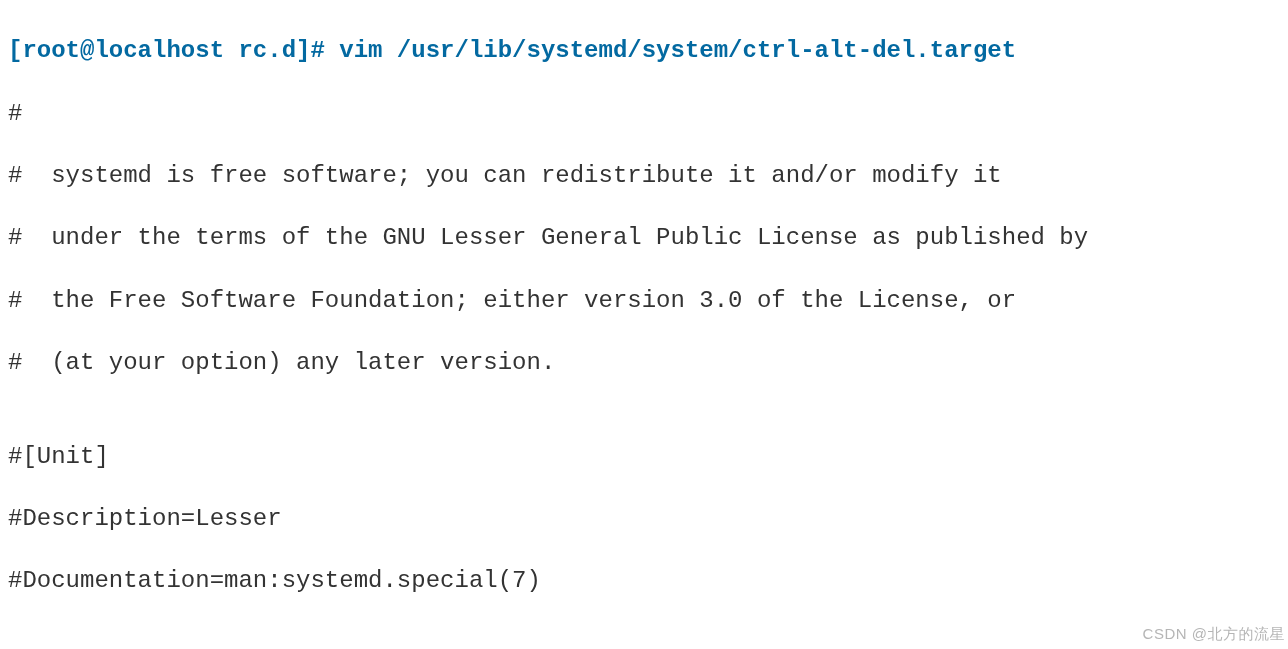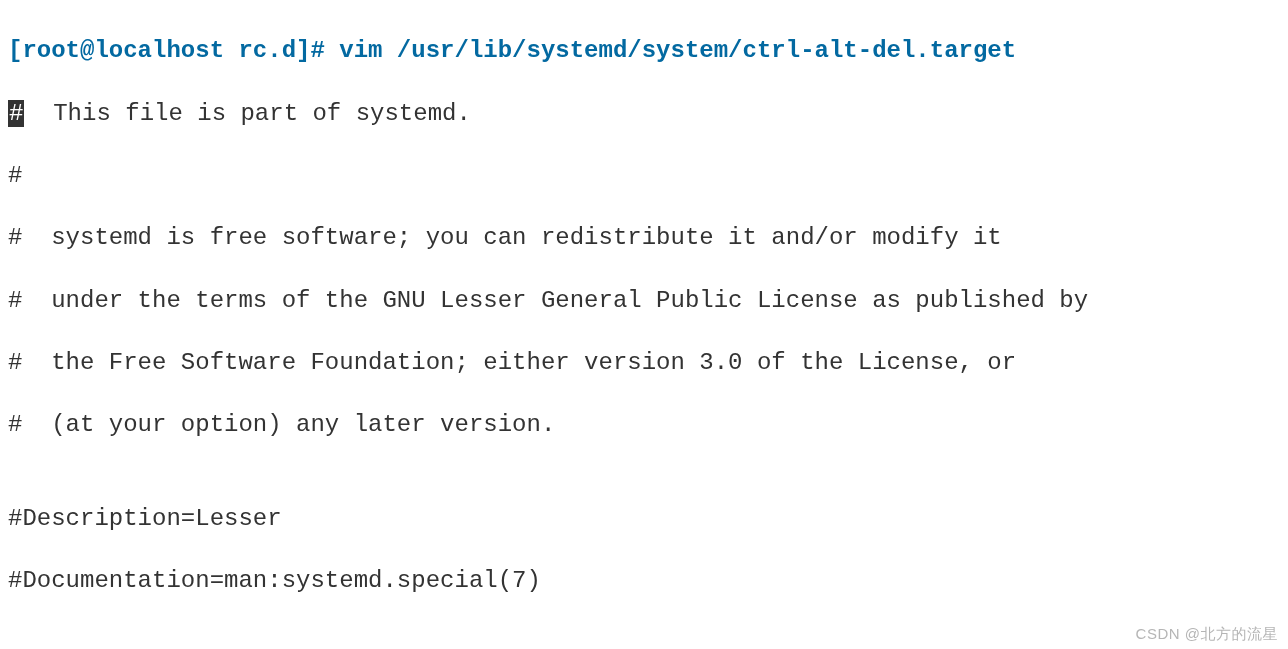--- a/index.html
+++ b/index.html
@@ -30,39 +30,39 @@
       background: #333333;
       color: #ffffff;
       padding: 0 1px;
     }
     .file-line {
       color: #333333;
     }
     .watermark {
       position: absolute;
       bottom: 6px;
-      right: 10px;
+      right: 3px;
       font-family: Arial, sans-serif;
       font-size: 15px;
       color: rgba(120,120,120,0.55);
       letter-spacing: 0.5px;
     }
   </style>
 </head>
 <body>
 
 <div class="terminal">
 <div class="prompt-line">[root@localhost rc.d]# vim /usr/lib/systemd/system/ctrl-alt-del.target</div>
-<div class="file-line"><span class="cursor-char">#</span><span>  This file is part of systemd.</span></div>
 <div class="file-line">#</div>
 <div class="file-line">#  systemd is free software; you can redistribute it and/or modify it</div>
 <div class="file-line">#  under the terms of the GNU Lesser General Public License as published by</div>
 <div class="file-line">#  the Free Software Foundation; either version 3.0 of the License, or</div>
 <div class="file-line">#  (at your option) any later version.</div>
 <div class="file-line"></div>
+<div class="file-line">#[Unit]</div>
 <div class="file-line">#Description=Lesser</div>
 <div class="file-line">#Documentation=man:systemd.special(7)</div>
 
 
 
 
 
 
 <div class="file-line"></div>
 

